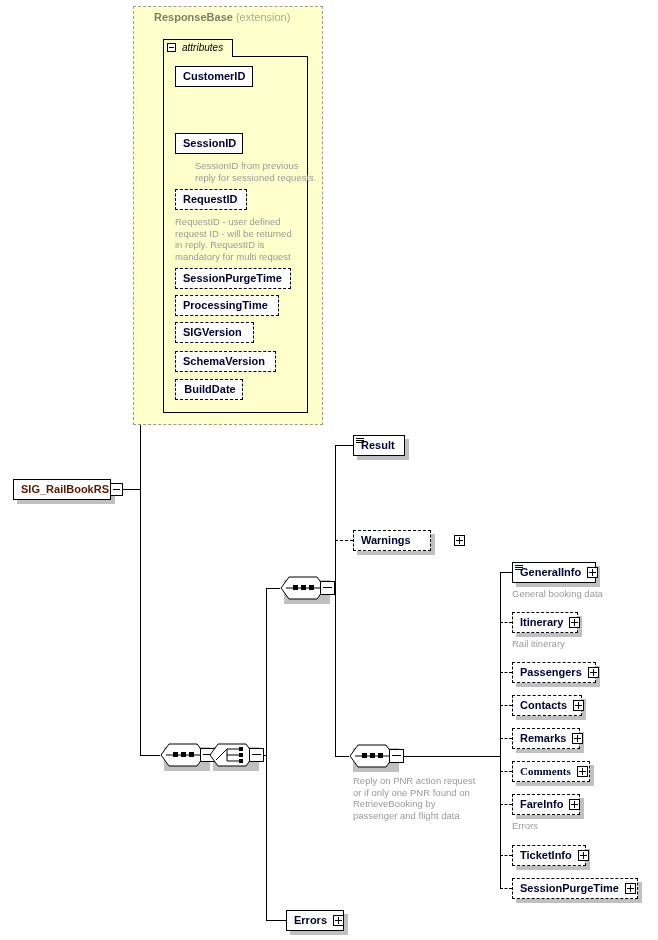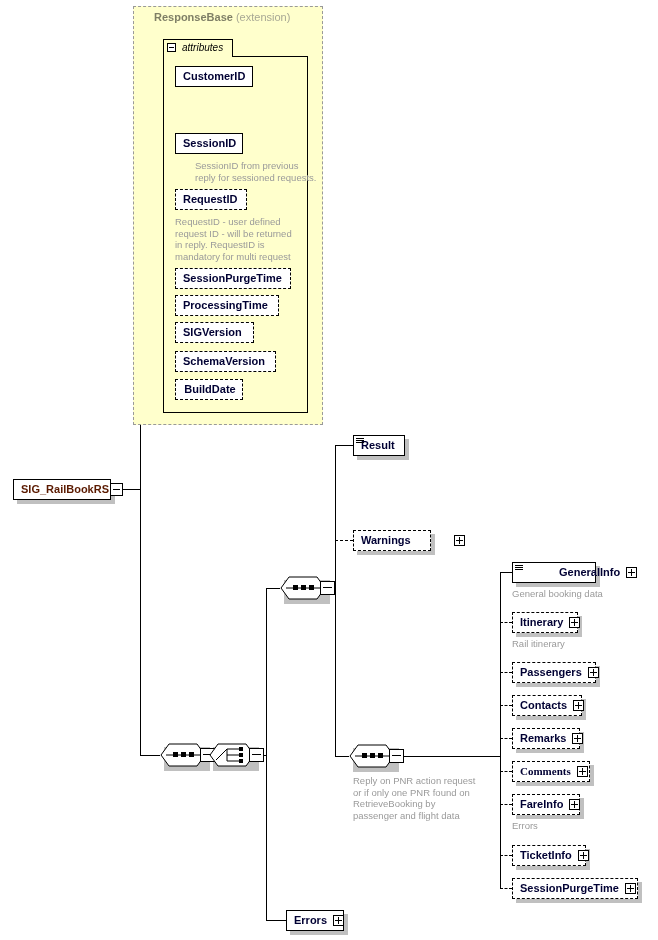--- a/index.html
+++ b/index.html
@@ -298,21 +298,21 @@
     </div>
   </div>
 
   <div class="ann" style="left:353px;top:775px;">Reply on PNR action request
 or if only one PNR found on
 RetrieveBooking by
 passenger and flight data</div>
 
   <div class="node-wrap" style="left:512px;top:562px;">
     <div class="sh" style="width:84px;height:21px;"></div>
-    <div class="node" style="width:84px;padding-left:39px;">
+    <div class="node" style="width:84px;">
       <span class="seqmark">
           <i></i>
           <i></i>
           <i></i>
         </span>
       <span class="lbl">GeneralInfo</span>
       <span class="exp plus"></span>
     </div>
   </div>
   <div class="ann" style="left:512px;top:588px;">General booking data</div>

